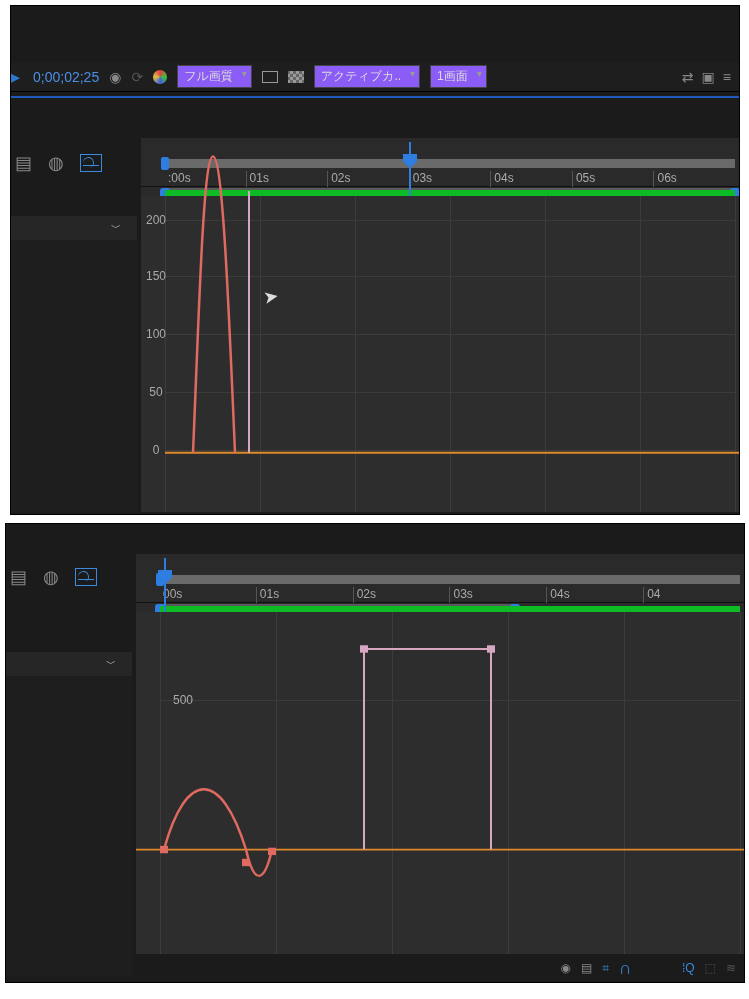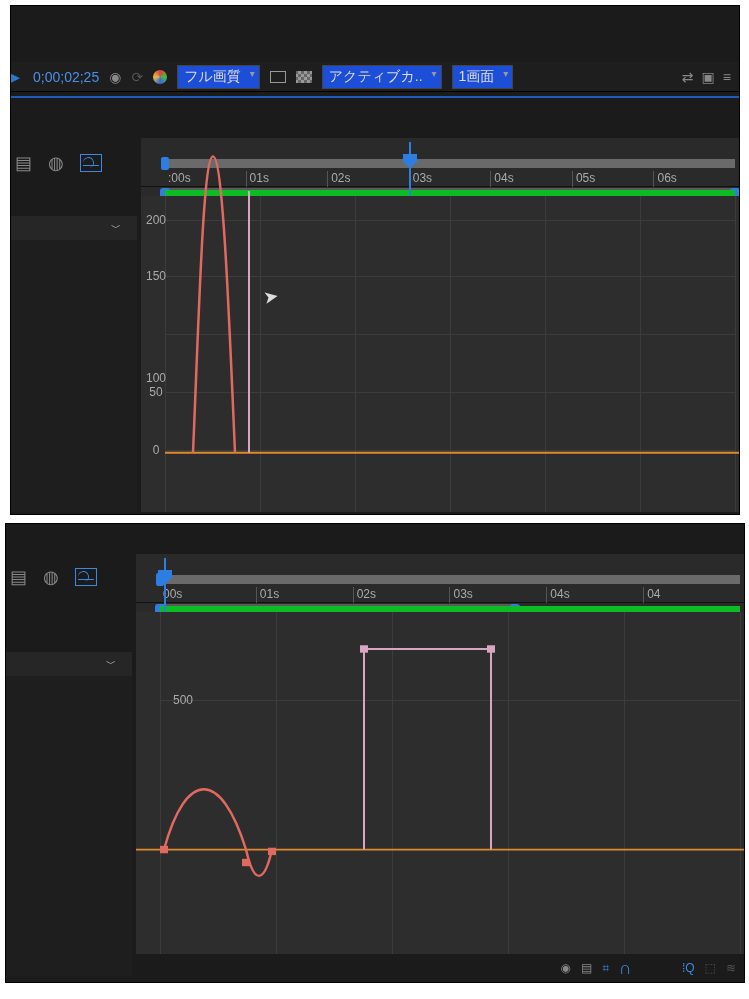--- a/index.html
+++ b/index.html
@@ -41,22 +41,22 @@
     padding-left: 14px;
   }
   .tb-icon { color:#888; font-size:14px; cursor:pointer; }
   .tb-icon.dim { color:#555; }
   .tb-icon.color {
     width:14px;height:14px;border-radius:50%;
     background: conic-gradient(#e04040, #40c040, #4060e0, #e0c040, #e04040);
     display:inline-block;
   }
   .dd {
-    background:#1d4ed8; border:1px solid #444; padding:2px 18px 2px 6px;
-    color:#ddd; font-size:14px; border-radius:0; position:relative;
+    background:#8b5cf6; border:1px solid #444; padding:2px 18px 2px 6px;
+    color:#ddd; font-size:12px; border-radius:0; position:relative;
     white-space:nowrap;
   }
   .dd:after{
     content:"▾"; position:absolute; right:4px; top:2px; color:#999; font-size:10px;
   }
   .toolbar .sq { width:16px; height:12px; border:1px solid #999; display:inline-block;}
   .toolbar .sq2{ width:16px; height:12px; display:inline-block;
     background: repeating-conic-gradient(#666 0 25%, #999 0 50%) 50%/6px 6px;}
   .toolbar .rightset { margin-left:auto; display:flex; gap:8px; align-items:center;}
 
@@ -262,21 +262,21 @@
           <div class="vgrid" style="left: 594px;"></div>
           <div class="hgrid" style="top: 24px;"></div>
           <div class="hgrid" style="top: 80px;"></div>
           <div class="hgrid" style="top: 138px;"></div>
           <div class="hgrid" style="top: 196px;"></div>
           <div class="hgrid" style="top: 254px;"></div>
         </div>
       <div id="gtop-ylabs">
           <div class="ylab" style="top: 24px;">200</div>
           <div class="ylab" style="top: 80px;">150</div>
-          <div class="ylab" style="top: 138px; margin-top: 44px;">100</div>
+          <div class="ylab" style="top: 138px;">100</div>
           <div class="ylab" style="top: 196px;">50</div>
           <div class="ylab" style="top: 254px;">0</div>
         </div>
       <svg class="plot" viewBox="0 0 598 320" preserveAspectRatio="none">
         <line x1="24" y1="260" x2="598" y2="260" stroke="#e08a2c" stroke-width="2"></line>
         <line id="pinkline" y1="-5" y2="260" stroke="#d7a6c0" stroke-width="2" x1="108" x2="108"></line>
         <path id="redcurve-top" fill="none" stroke="#e06a60" stroke-width="2.5" d="M 52,260 C 58,120 62,-40 72,-40 C 82,-40 88,120 94,260"></path>
       </svg>
       <div class="cursor-arrow" style="left:122px; top:90px">➤</div>
     </div>

